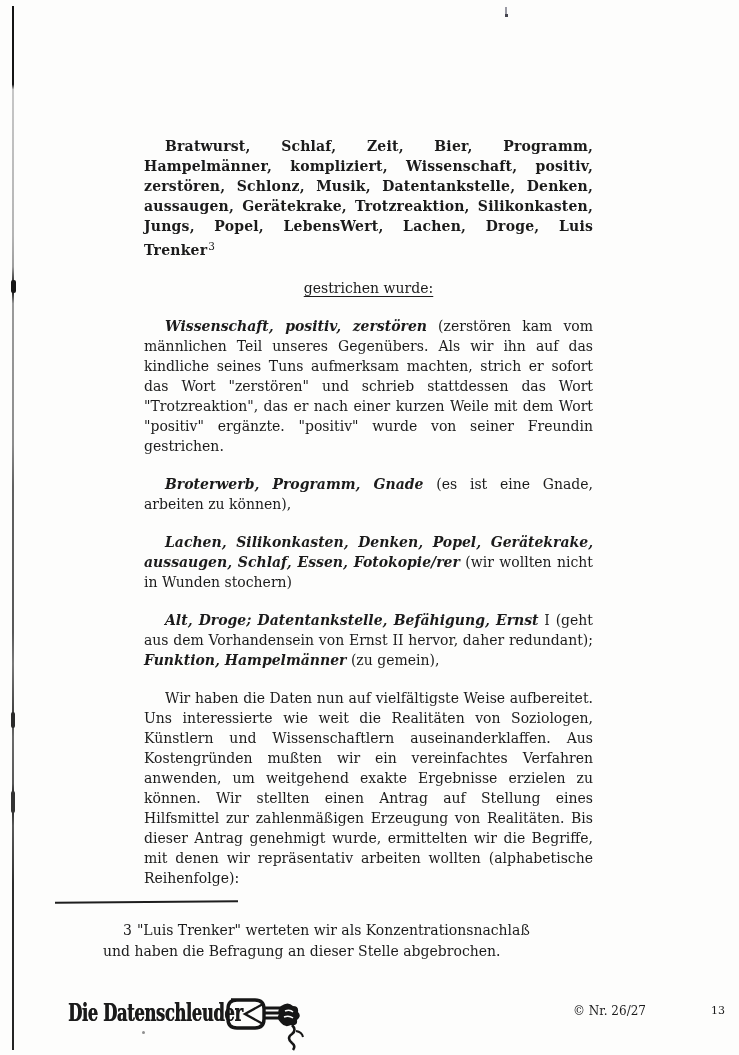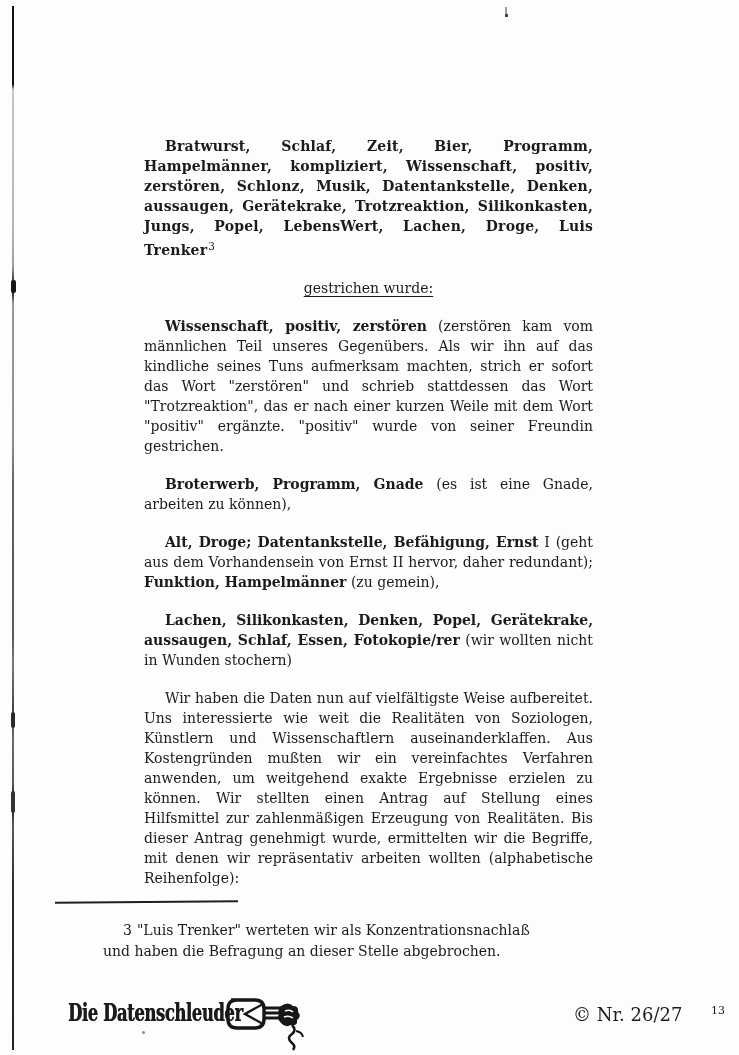--- a/index.html
+++ b/index.html
@@ -44,41 +44,41 @@
     position:absolute;left:126px;top:118px;width:485px;
     font-size:14px;line-height:20px;text-align:justify;
   }
   .content p{margin:18px;}
   .wordlist{font-weight:bold;text-indent:21px;word-spacing:3px;letter-spacing:0.2px;}
   .fn-ref{font-size:10.5px;font-weight:normal;vertical-align:5px;margin-left:1px;}
   .heading{margin-top:15px;margin-left:22px;text-align:center;}
   .heading span{text-decoration:underline;text-underline-offset:3px;}
   .entries{margin-top:16px;}
   .entry{text-indent:21px;}
-  .entry .b{font-weight:bold;}
+  .entry .b{font-weight:bold;font-style:italic;}
   .plain{margin-top:16px;text-indent:21px;}
 
   
   .footnote-rule{position:absolute;left:55px;top:901px;width:183px;height:2px;background:#1e1e1e;transform:rotate(-0.4deg);}
   .footnote{
     position:absolute;left:103px;top:906px;width:432px;
     font-size:14px;line-height:21px;text-indent:20px;text-align:left;
   }
   .fn-marker{margin-right:5px;}
 
   
   .brand{
     position:absolute;left:68px;top:998px;
     font-size:24px;font-weight:bold;letter-spacing:-0.5px;
     transform:scaleX(0.68);transform-origin:left center;
     text-shadow:0.6px 0 0 currentColor;
     white-space:nowrap;
   }
   .logo{position:absolute;left:224px;top:994px;}
-  .copyright{position:absolute;left:573px;top:1004px;font-size:18px;}
+  .copyright{position:absolute;left:573px;top:1004px;font-size:12px;}
   .pagenum{position:absolute;left:711px;top:1004px;font-size:11px;}
 </style>
 </head>
 <body>
 
 <div class="page">
 
   <div class="scan-line"></div>
   <div class="scan-blob1"></div>
   <div class="scan-blob2"></div>
@@ -88,22 +88,22 @@
   <div class="scan-speck"></div>
 
   <div class="content">
     <p class="wordlist"><span>Bratwurst, Schlaf, Zeit, Bier, Programm, Hampelmänner, kompliziert, Wissenschaft, positiv, zerstören, Schlonz, Musik, Datentankstelle, Denken, aussaugen, Gerätekrake, Trotzreaktion, Silikonkasten, Jungs, Popel, LebensWert, Lachen, Droge, Luis Trenker</span><sup class="fn-ref">3</sup></p>
 
     <p class="heading"><span>gestrichen wurde:</span></p>
 
     <div class="entries">
         <p class="entry"><span class="b">Wissenschaft, positiv, zerstören</span><span class="r"> (zerstören kam vom männlichen Teil unseres Gegenübers. Als wir ihn auf das kindliche seines Tuns aufmerksam machten, strich er sofort das Wort "zerstören" und schrieb stattdessen das Wort "Trotzreaktion", das er nach einer kurzen Weile mit dem Wort "positiv" ergänzte. "positiv" wurde von seiner Freundin gestrichen.</span></p>
         <p class="entry"><span class="b">Broterwerb, Programm, Gnade</span><span class="r"> (es ist eine Gnade, arbeiten zu können),</span></p>
+        <p class="entry"><span class="b">Lachen, Silikonkasten, Denken, Popel, Gerätekrake, aussaugen, Schlaf, Essen, Fotokopie/rer</span><span class="r"> (wir wollten nicht in Wunden stochern)</span></p>
         <p class="entry"><span class="b">Alt, Droge; Datentankstelle, Befähigung, Ernst</span><span class="r"> I (geht aus dem Vorhandensein von Ernst II hervor, daher redundant); </span><span class="b">Funktion, Hampelmänner</span><span class="r"> (zu gemein),</span></p>
-        <p class="entry"><span class="b">Lachen, Silikonkasten, Denken, Popel, Gerätekrake, aussaugen, Schlaf, Essen, Fotokopie/rer</span><span class="r"> (wir wollten nicht in Wunden stochern)</span></p>
       </div>
 
 
     <p class="plain">Wir haben die Daten nun auf vielfältigste Weise aufbereitet. Uns interessierte wie weit die Realitäten von Soziologen, Künstlern und Wissenschaftlern auseinanderklaffen. Aus Kostengründen mußten wir ein vereinfachtes Verfahren anwenden, um weitgehend exakte Ergebnisse erzielen zu können. Wir stellten einen Antrag auf Stellung eines Hilfsmittel zur zahlenmäßigen Erzeugung von Realitäten. Bis dieser Antrag genehmigt wurde, ermittelten wir die Begriffe, mit denen wir repräsentativ arbeiten wollten (alphabetische Reihenfolge):</p>
   </div>
 
   <div class="footnote-rule"></div>
   <p class="footnote"><span class="fn-marker">3</span><span>"Luis Trenker" werteten wir als Konzentrationsnachlaß und haben die Befragung an dieser Stelle abgebrochen.</span></p>
 
   <div class="brand">Die Datenschleuder</div>

